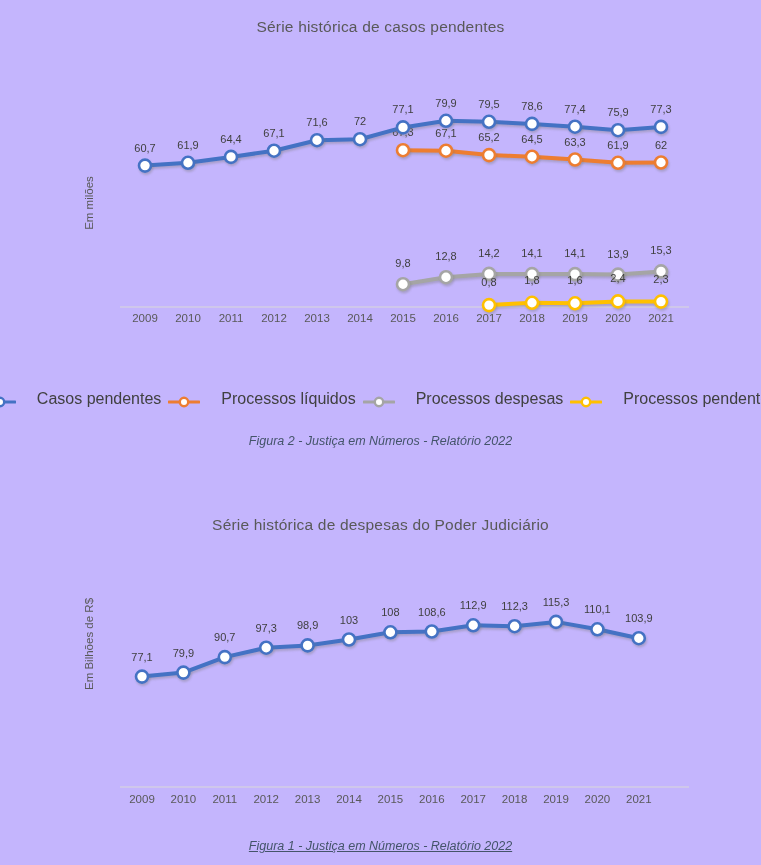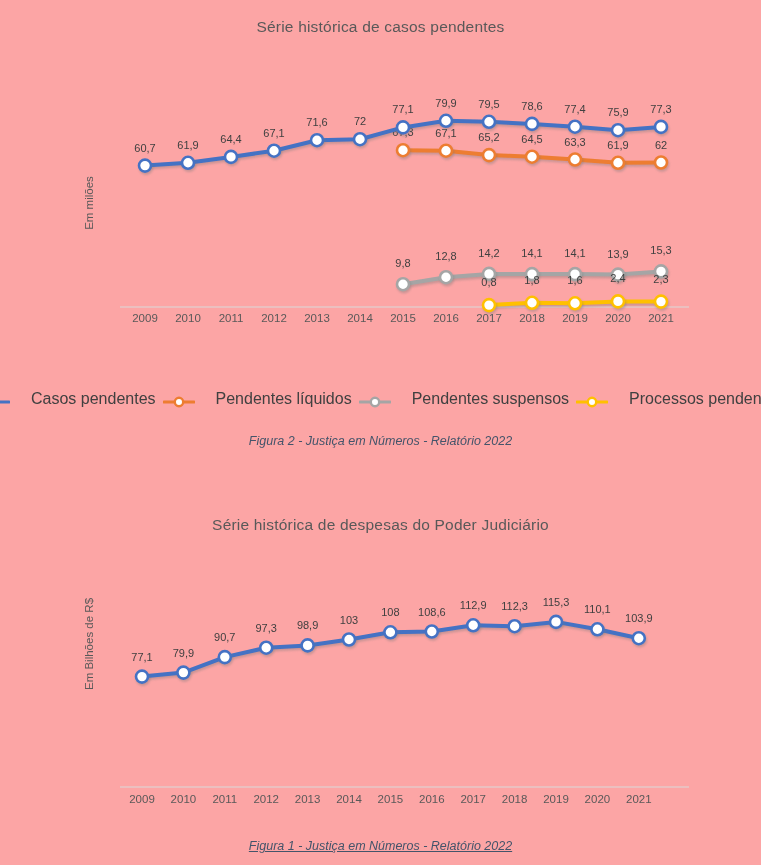--- a/index.html
+++ b/index.html
@@ -1,17 +1,17 @@
 <!DOCTYPE html>
 <html><head>
 <meta charset="utf-8">
 <style>
   html,body{margin:0;padding:0;background:#ffffff;}
   body{width:761px;height:865px;font-family:"Liberation Sans",sans-serif;}
-  .page{position:relative;width:761px;height:865px;background:#fca5a5;overflow:hidden;}
+  .page{position:relative;width:761px;height:865px;background:#c4b5fd;overflow:hidden;}
 
   .chart-title{position:absolute;left:0;width:761px;text-align:center;
     color:#595959;font-size:15.5px;letter-spacing:0.2px;}
   #title-0{top:18px;}
   #title-1{top:494px;margin-top:22px;}
 
   .ylabel{position:absolute;color:#595959;font-size:11.5px;white-space:nowrap;
     transform:translate(-50%,-50%) rotate(-90deg);}
   #ylabel-0{left:89px;top:203px;}
   #ylabel-1{left:89px;top:644px;}
@@ -146,28 +146,28 @@
           <line x1="1" y1="6" x2="31" y2="6" stroke="#4472C4" stroke-width="3" stroke-linecap="round"></line>
           <circle cx="16" cy="6" r="4.2" fill="#ffffff" stroke="#4472C4" stroke-width="2.4"></circle>
         </svg>
         <span class="legend-label">Casos pendentes</span>
       </span>
       <span class="legend-item">
         <svg class="legend-marker" width="32" height="12" viewBox="0 0 32 12">
           <line x1="1" y1="6" x2="31" y2="6" stroke="#ED7D31" stroke-width="3" stroke-linecap="round"></line>
           <circle cx="16" cy="6" r="4.2" fill="#ffffff" stroke="#ED7D31" stroke-width="2.4"></circle>
         </svg>
-        <span class="legend-label">Pendentes líquidos</span>
+        <span class="legend-label">Processos líquidos</span>
       </span>
       <span class="legend-item">
         <svg class="legend-marker" width="32" height="12" viewBox="0 0 32 12">
           <line x1="1" y1="6" x2="31" y2="6" stroke="#A5A5A5" stroke-width="3" stroke-linecap="round"></line>
           <circle cx="16" cy="6" r="4.2" fill="#ffffff" stroke="#A5A5A5" stroke-width="2.4"></circle>
         </svg>
-        <span class="legend-label">Pendentes suspensos</span>
+        <span class="legend-label">Processos despesas</span>
       </span>
       <span class="legend-item">
         <svg class="legend-marker" width="32" height="12" viewBox="0 0 32 12">
           <line x1="1" y1="6" x2="31" y2="6" stroke="#FFC000" stroke-width="3" stroke-linecap="round"></line>
           <circle cx="16" cy="6" r="4.2" fill="#ffffff" stroke="#FFC000" stroke-width="2.4"></circle>
         </svg>
         <span class="legend-label">Processos pendentes</span>
       </span>
     </div>
 

